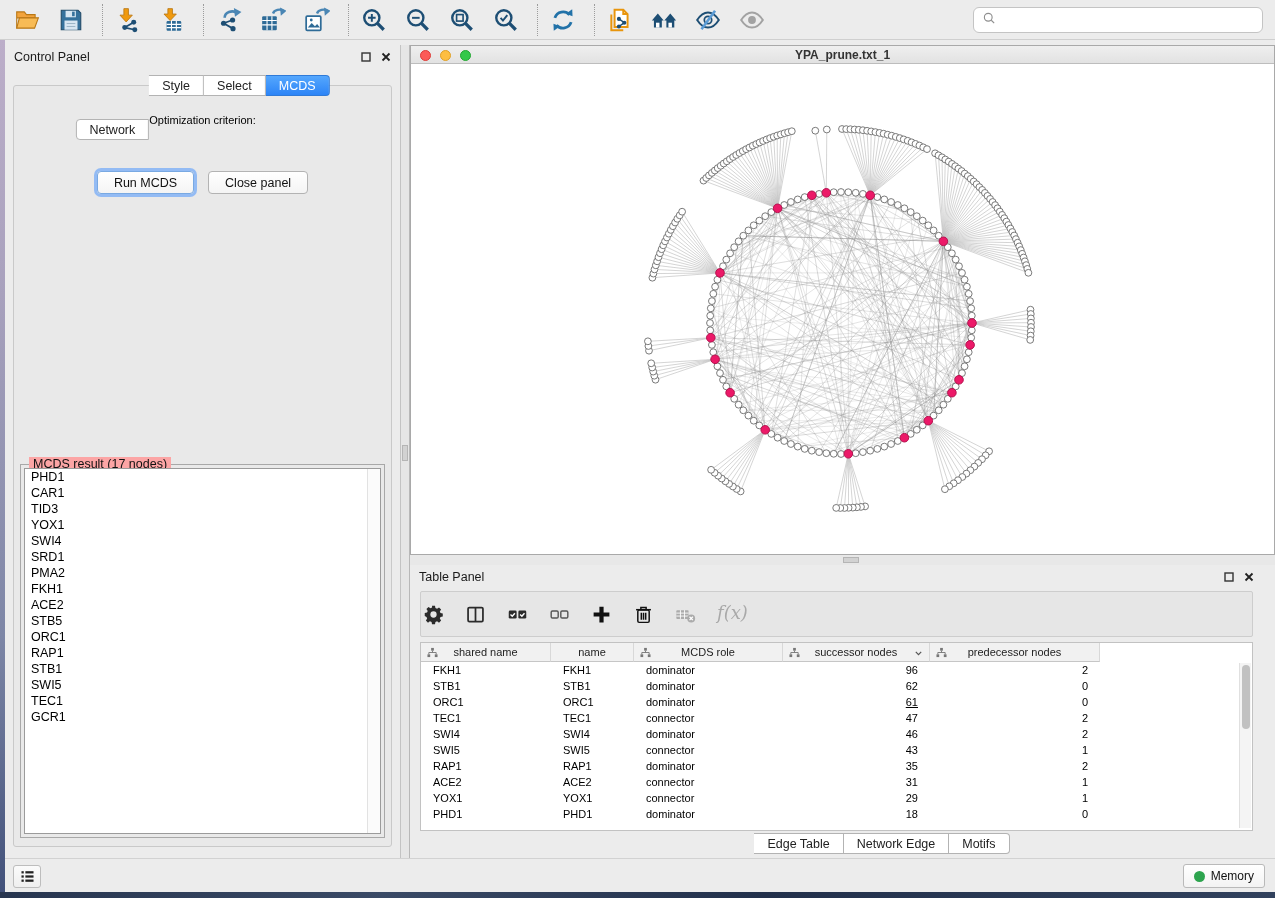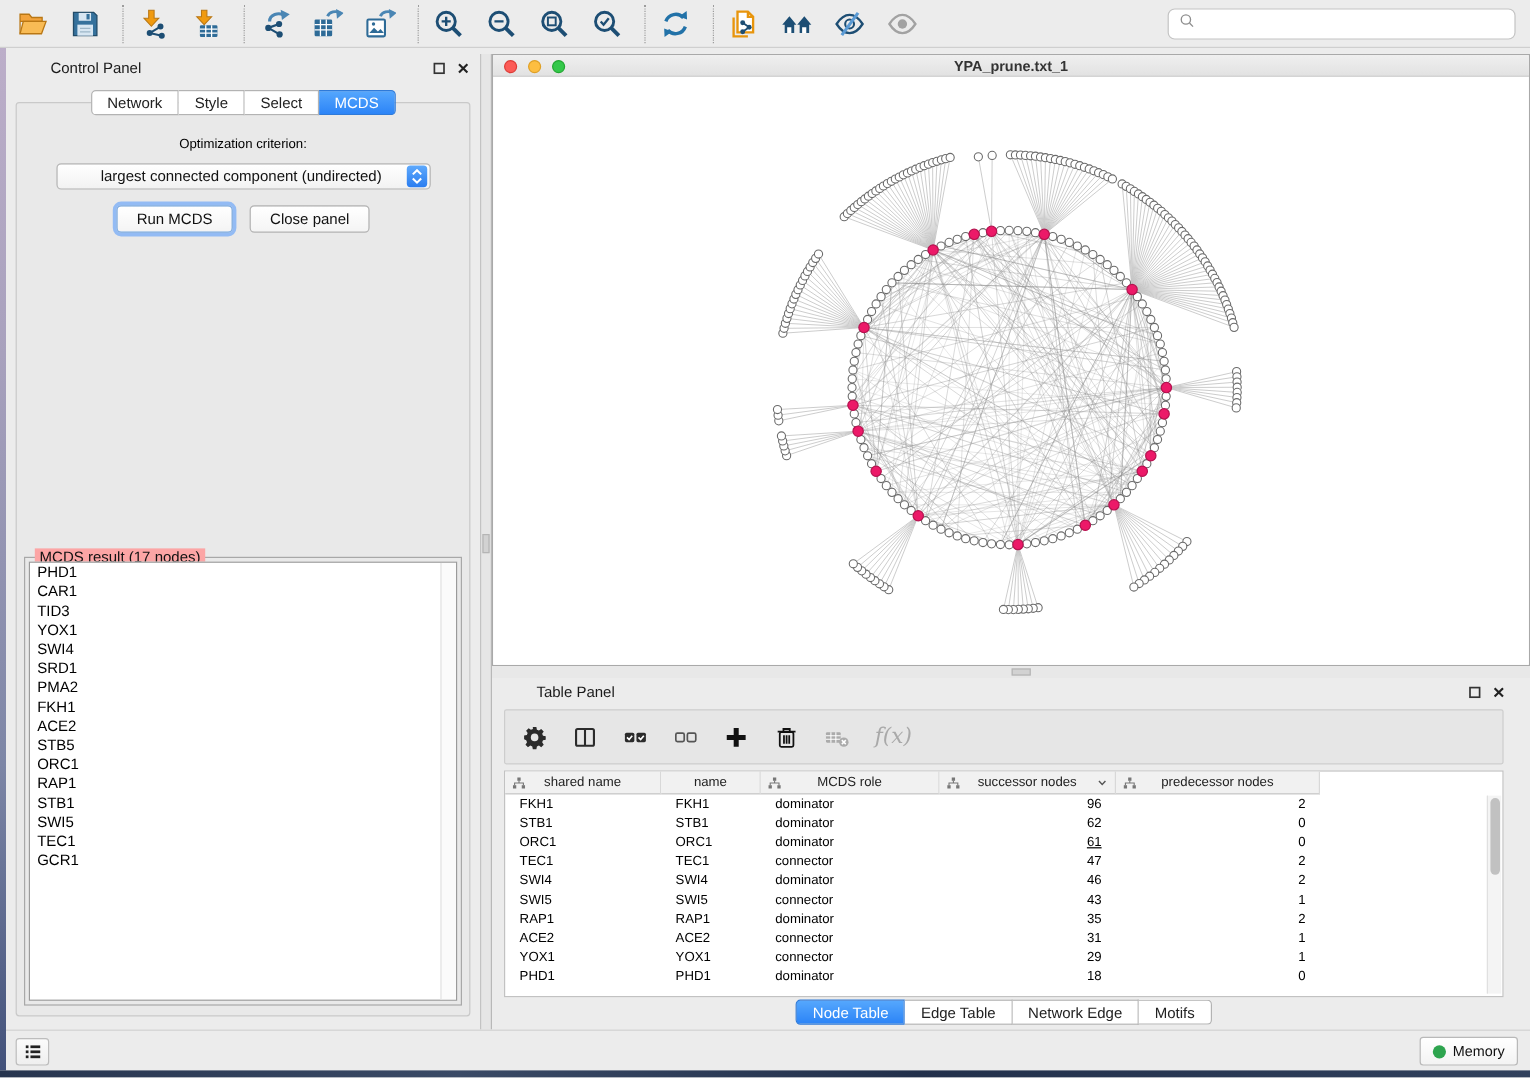--- a/index.html
+++ b/index.html
@@ -20,29 +20,29 @@
 
   
   .desk-left { position:absolute; left:0; top:40px; width:5px; height:852px;
                background:linear-gradient(180deg,#bcaec9 0%,#a8a1bd 30%,#7d86a6 70%,#42517a 100%); }
   .desk-bottom { position:absolute; left:0; right:0; bottom:0; height:6px;
                  background:linear-gradient(90deg,#27354f,#3a4a66 30%,#22304b 60%,#31415d); }
 
   
   #control-panel { position:absolute; left:5px; top:45px; width:395px; height:810px; background:#ececec; }
   .panel-header { position:absolute; top:0; left:0; right:0; height:24px; }
-  .panel-title { position:absolute; left:9px; top:5px; font-size:12.5px; color:#1a1a1a;margin-left:28px; }
+  .panel-title { position:absolute; left:9px; top:5px; font-size:12.5px; color:#1a1a1a; }
   .panel-btns { position:absolute; right:8px; top:5px; display:flex; gap:7px; }
   .mini { background:none; border:none; padding:0; width:13px; height:13px; line-height:0; cursor:default; }
   .mini svg { width:12px; height:12px; }
 
   .seg-bar { display:flex; }
   .seg { height:21px; line-height:20px; padding:0 13px; font-size:12.5px; background:#fff; color:#222;
          border:1px solid #b3b3b3; border-left:none; cursor:default; }
-  .seg:first-child { border-left:1px solid #b3b3b3; border-radius:4px 0 0 4px; }
+  .seg:first-child { border-left:1px solid #b3b3b3; border-radius:4px 0 0 4px;margin-top:44px; }
   .seg:last-child { border-radius:0 4px 4px 0; }
   .seg.active { background:linear-gradient(#55a7fd,#2c84f7); color:#fff; border-color:#2f7ad8; }
   #cp-tabs { position:absolute; top:30px; left:50%; transform:translateX(-50%); z-index:2; }
 
   .cp-body { position:absolute; left:8px; right:8px; top:40px; bottom:8px; background:#e9e9e9;
              border:1px solid #c9c9c9; border-radius:3px; }
   .opt-label { position:absolute; top:28px; left:0; right:0; text-align:center; font-size:11px; color:#000000; }
   .mac-select { position:absolute; top:50px; left:50%; transform:translateX(-50%); width:312px; height:22px;
                 background:linear-gradient(#ffffff,#f2f2f2); border:1px solid #b6b6b6; border-radius:4px;
                 display:flex; align-items:center; cursor:default; }
@@ -75,21 +75,21 @@
   .tl { position:absolute; top:3.5px; width:11px; height:11px; border-radius:50%; }
   .tl.red { left:9px; background:#fc5b57; border:1px solid #dd3c37; }
   .tl.yellow { left:29px; background:#fdbe41; border:1px solid #dfa026; }
   .tl.green { left:49px; background:#34c84a; border:1px solid #23a732; }
   .net-title { position:absolute; left:0; right:0; top:2px; text-align:center; font-size:12px; font-weight:bold; color:#333; }
   .net-canvas { position:absolute; top:18px; left:0; right:0; bottom:0; background:#fff; overflow:hidden; }
 
   
   #table-panel { position:absolute; left:410px; top:565px; right:12px; height:293px; background:#ececec; }
   #tp-toolbar { position:absolute; left:10px; right:10px; top:26px; height:46px; background:#e6e6e6;
-                border:1px solid #cdcdcd; border-radius:2px; display:flex; align-items:center; padding-left:12px; }
+                border:1px solid #cdcdcd; border-radius:2px; display:flex; align-items:center; }
   #tp-toolbar .tbtn { margin-right:17px; }
   #tp-toolbar .tbtn svg { width:21px; height:21px; }
   .fx-glyph { font-family:"DejaVu Serif","Liberation Serif",serif; font-style:italic; font-size:18px; color:#a9a9a9; }
   #tp-tablewrap { position:absolute; left:10px; right:10px; top:77px; height:189px; background:#fff; border:1px solid #c2c2c2; }
   #tp-head { position:absolute; top:0; left:0; height:19px; display:flex; }
   .hcell { position:relative; height:19px; background:#f1f1f1; border-right:1px solid #d8d8d8; border-bottom:1px solid #c6c6c6;
            display:flex; align-items:center; font-size:11px; color:#222; }
   .hcell .ticon { position:absolute; left:6px; top:4px; width:11px; height:11px; }
   .hcell .hlabel { flex:1; text-align:center; padding:0 14px; white-space:nowrap; }
   .hcell .sorticon { position:absolute; right:6px; top:5px; width:9px; height:9px; }
@@ -247,29 +247,20 @@
       </span>
     </div>
     <div class="seg-bar" id="cp-tabs">
         <div class="seg">Network</div>
         <div class="seg">Style</div>
         <div class="seg">Select</div>
         <div class="seg active">MCDS</div>
       </div>
     <div class="cp-body">
       <div class="opt-label">Optimization criterion:</div>
-      <div class="mac-select">
-        <span class="sel-text">largest connected component (undirected)</span>
-        <span class="sel-step">
-          <svg viewBox="0 0 11 14">
-              <path d="M2 5.3L5.5 1.8L9 5.3" fill="none" stroke="#fff" stroke-width="1.7"></path>
-              <path d="M2 8.7L5.5 12.2L9 8.7" fill="none" stroke="#fff" stroke-width="1.7"></path>
-            </svg>
-        </span>
-      </div>
       <div class="btn-row">
         <button class="mac-btn focusring">Run MCDS</button>
         <button class="mac-btn">Close panel</button>
       </div>
       <div class="groupbox">
         <span class="groupbox-title">MCDS result (17 nodes)</span>
         <div class="mcds-listwrap">
           <div id="mcds-list">
               <div class="mcds-item">PHD1</div>
               <div class="mcds-item">CAR1</div>

